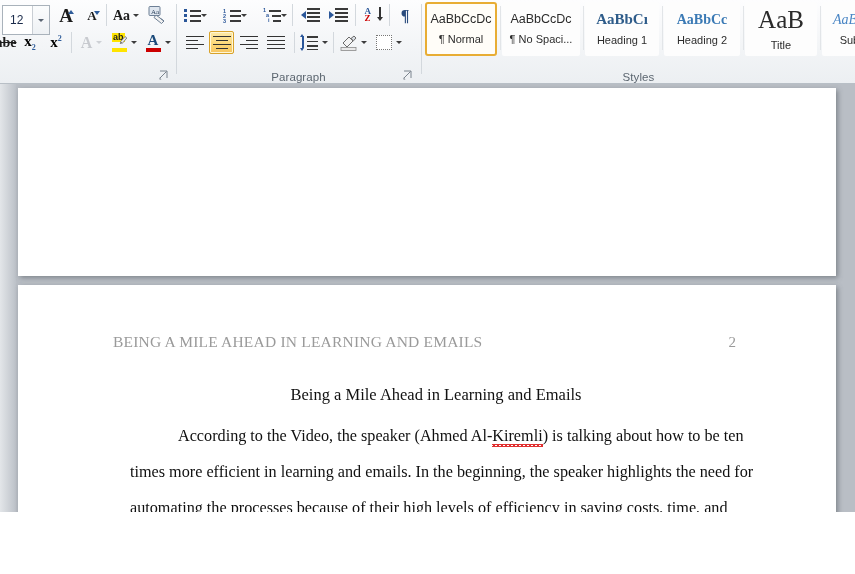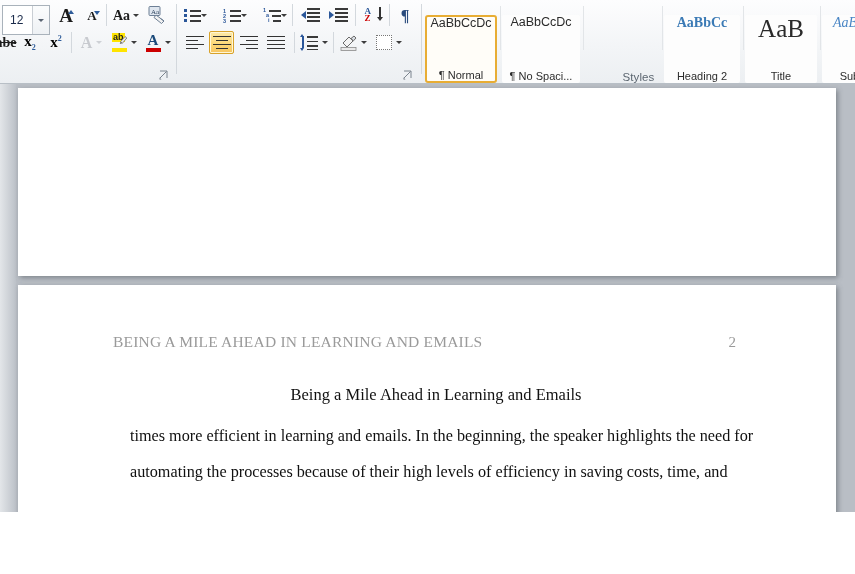--- a/index.html
+++ b/index.html
@@ -134,24 +134,24 @@
   .lsic .dn { position:absolute; left:-0.2px; bottom:-1px; width:0;height:0;
               border-left:2.6px solid transparent;border-right:2.6px solid transparent;
               border-top:3.4px solid #2a5699;}
 
   .shadeic { position:relative; width:18px; height:16px;}
   .bordic { position:relative; width:16px; height:15px;
             border:1.3px dotted #777; background:#fff;}
 
   
   .stylebox {
-    position: absolute; top: 15px; height: 68px;
+    position: absolute; top: 2px; height: 54px;
     border: 1px solid transparent; border-radius: 2px;
     background: #fdfdfd;
-    display: flex; flex-direction: column; align-items: center; justify-content: space-between;
+    display: flex; flex-direction: column; align-items: center; justify-content: center;
     cursor: pointer; overflow: hidden;
   }
   .stylebox.sel {
     border: 2px solid #e8ad34;
     background: #fffdf8;
     border-radius: 3px;
   }
   .sty-prev { line-height: 1; white-space: nowrap; }
   .sty-name {
     font-size: 11px; color: #2c2c2c; margin-top: 7px; white-space: nowrap;
@@ -453,20 +453,21 @@
           </span>
           <span class="arrow-dn" style="margin-left:3px;"></span>
         </div>
 
         <div class="btn" style="left:196px; top:31px; width:31px; height:23px;">
           <span class="bordic"></span>
           <span class="arrow-dn" style="margin-left:4px;"></span>
         </div>
 
       </div>
+      <div class="group-label">Paragraph</div>
       <div class="launcher" style="right:6px;">
         <svg width="12" height="12" viewBox="0 0 12 12">
           <path d="M2 2 H9 V9" fill="none" stroke="#7b848e" stroke-width="1"></path>
           <path d="M2 9 L8.5 2.5" stroke="#7b848e" stroke-width="1"></path>
           <path d="M1.5 8.5 L1.5 10.5 L3.5 10.5 Z" fill="#6c757f"></path>
         </svg>
       </div>
     </div>
 
     <div class="group-sep" style="left:421px;"></div>
@@ -476,20 +477,24 @@
           <div class="stylebox sel" style="left: 3px; width: 72px;">
             <div class="sty-prev" style="font-size: 12.5px; color: rgb(43, 43, 43); font-family: &quot;Liberation Sans&quot;, sans-serif; font-weight: 400; font-style: normal;">AaBbCcDc</div>
             <div class="sty-name">¶ Normal</div>
           </div>
           <div class="sty-div" style="left: 78px;"></div>
           <div class="stylebox" style="left: 80px; width: 78px;">
             <div class="sty-prev" style="font-size: 12.5px; color: rgb(43, 43, 43); font-family: &quot;Liberation Sans&quot;, sans-serif; font-weight: 400; font-style: normal;">AaBbCcDc</div>
             <div class="sty-name">¶ No Spaci...</div>
           </div>
           <div class="sty-div" style="left: 161px;"></div>
+          <div class="stylebox" style="left: 163px; width: 74px;">
+            <div class="sty-prev" style="font-size: 15px; color: rgb(46, 92, 138); font-family: &quot;Liberation Serif&quot;, serif; font-weight: 700; font-style: normal;">AaBbCı</div>
+            <div class="sty-name">Heading 1</div>
+          </div>
           <div class="sty-div" style="left: 240px;"></div>
           <div class="stylebox" style="left: 242px; width: 76px;">
             <div class="sty-prev" style="font-size: 14px; color: rgb(59, 122, 181); font-family: &quot;Liberation Serif&quot;, serif; font-weight: 700; font-style: normal;">AaBbCc</div>
             <div class="sty-name">Heading 2</div>
           </div>
           <div class="sty-div" style="left: 321px;"></div>
           <div class="stylebox" style="left: 323px; width: 72px;">
             <div class="sty-prev" style="font-size: 25px; color: rgb(43, 43, 43); font-family: &quot;Liberation Serif&quot;, serif; font-weight: 400; font-style: normal;">AaB</div>
             <div class="sty-name">Title</div>
           </div>
@@ -511,18 +516,19 @@
 
   <div class="page" id="page2">
     <div class="hdr-row">
       <span class="hdr-text">BEING A MILE AHEAD IN LEARNING AND EMAILS</span>
       <span class="hdr-page">2</span>
     </div>
     <div class="doc-title">
       <span class="doc-title-inner">Being a Mile Ahead in Learning and Emails</span>
     </div>
     <div class="body-block" id="body-host">
+        <div class="bline indent"><span>According to the Video, the speaker (Ahmed Al-</span><span class="sp">Kiremli</span><span>) is talking about how to be ten</span></div>
         <div class="bline"><span>times more efficient in learning and emails.  In the beginning, the speaker highlights the need for</span></div>
         <div class="bline"><span>automating the processes because of their high levels of efficiency in saving costs, time, and</span></div>
       </div>
   </div>
 
 </div>
 
 </body></html>

